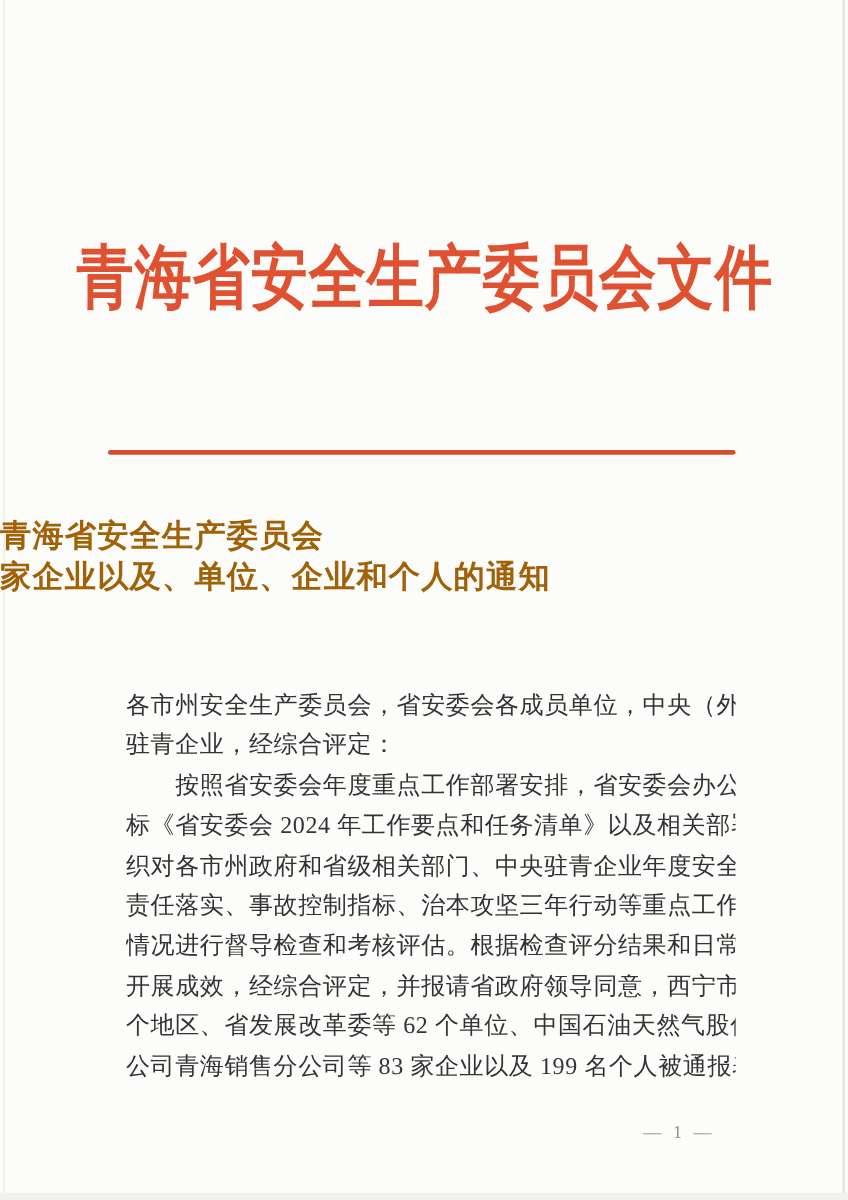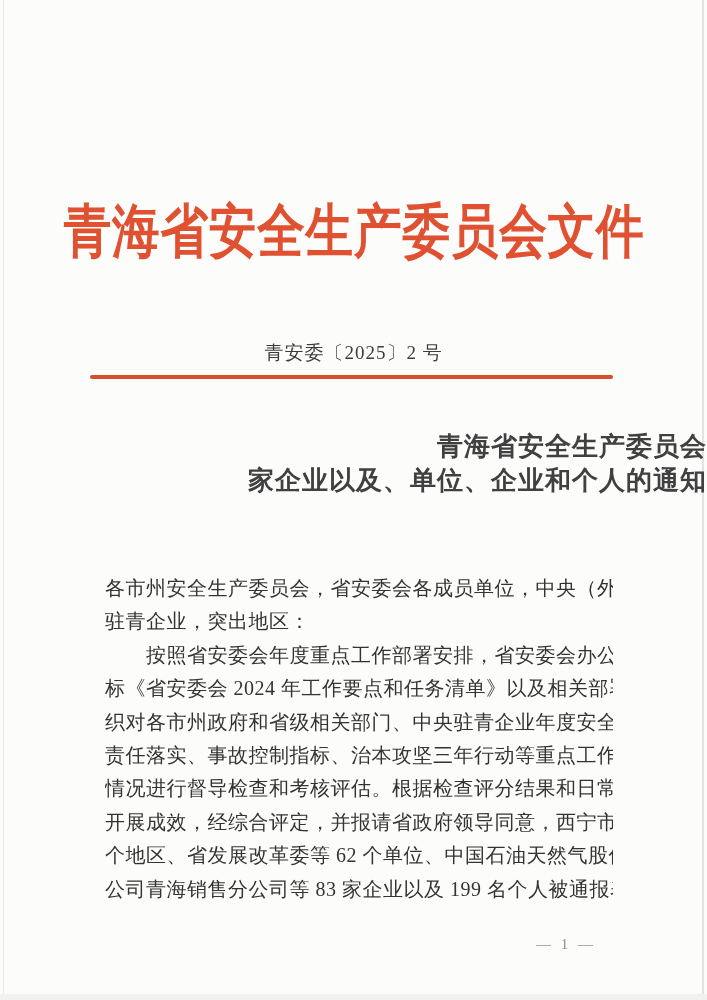--- a/index.html
+++ b/index.html
@@ -69,23 +69,23 @@
     width: 523px;
     height: 3.5px;
     background: #d54e2b;
     border-radius: 2px;
   }
 
   .doc-title {
     position: absolute;
     left: 0; top: 430px;
     width: 100%;
-    text-align: right;
+    text-align: left;
     font-weight: bold;
-    color: #404040;
+    color: #a16207;
     font-size: 26px;
     line-height: 33.5px;
     letter-spacing: 1px;
   }
 
   .doc-body {
     position: absolute;
     left: 105px; top: 572px;
     width: 508px;
     color: #333333;
@@ -120,32 +120,31 @@
 <div class="page">
 
   <div class="edge-left"></div>
   <div class="edge-right"></div>
   <div class="edge-bottom"></div>
 
   <div class="red-header">
     <span class="squeeze">青海省安全生产委员会文件</span>
   </div>
 
-  <div class="doc-number">青安委〔2025〕2 号</div>
 
   <div class="red-rule"></div>
 
   <div class="doc-title">
     <div>青海省安全生产委员会</div>
     <div>家企业以及、单位、企业和个人的通知</div>
   </div>
 
   <div class="doc-body">
     <div class="body-line">各市州安全生产委员会，省安委会各成员单位，中央（外省）</div>
-    <div class="body-line no-stretch">驻青企业，突出地区：</div>
+    <div class="body-line no-stretch">驻青企业，经综合评定：</div>
     <div class="body-line">　　按照省安委会年度重点工作部署安排，省安委会办公室对</div>
     <div class="body-line">标《省安委会 2024 年工作要点和任务清单》以及相关部署，组</div>
     <div class="body-line">织对各市州政府和省级相关部门、中央驻青企业年度安全生产</div>
     <div class="body-line">责任落实、事故控制指标、治本攻坚三年行动等重点工作完成</div>
     <div class="body-line">情况进行督导检查和考核评估。根据检查评分结果和日常工作</div>
     <div class="body-line">开展成效，经综合评定，并报请省政府领导同意，西宁市等 3</div>
     <div class="body-line">个地区、省发展改革委等 62 个单位、中国石油天然气股份有限</div>
     <div class="body-line">公司青海销售分公司等 83 家企业以及 199 名个人被通报表扬为</div>
   </div>
 

